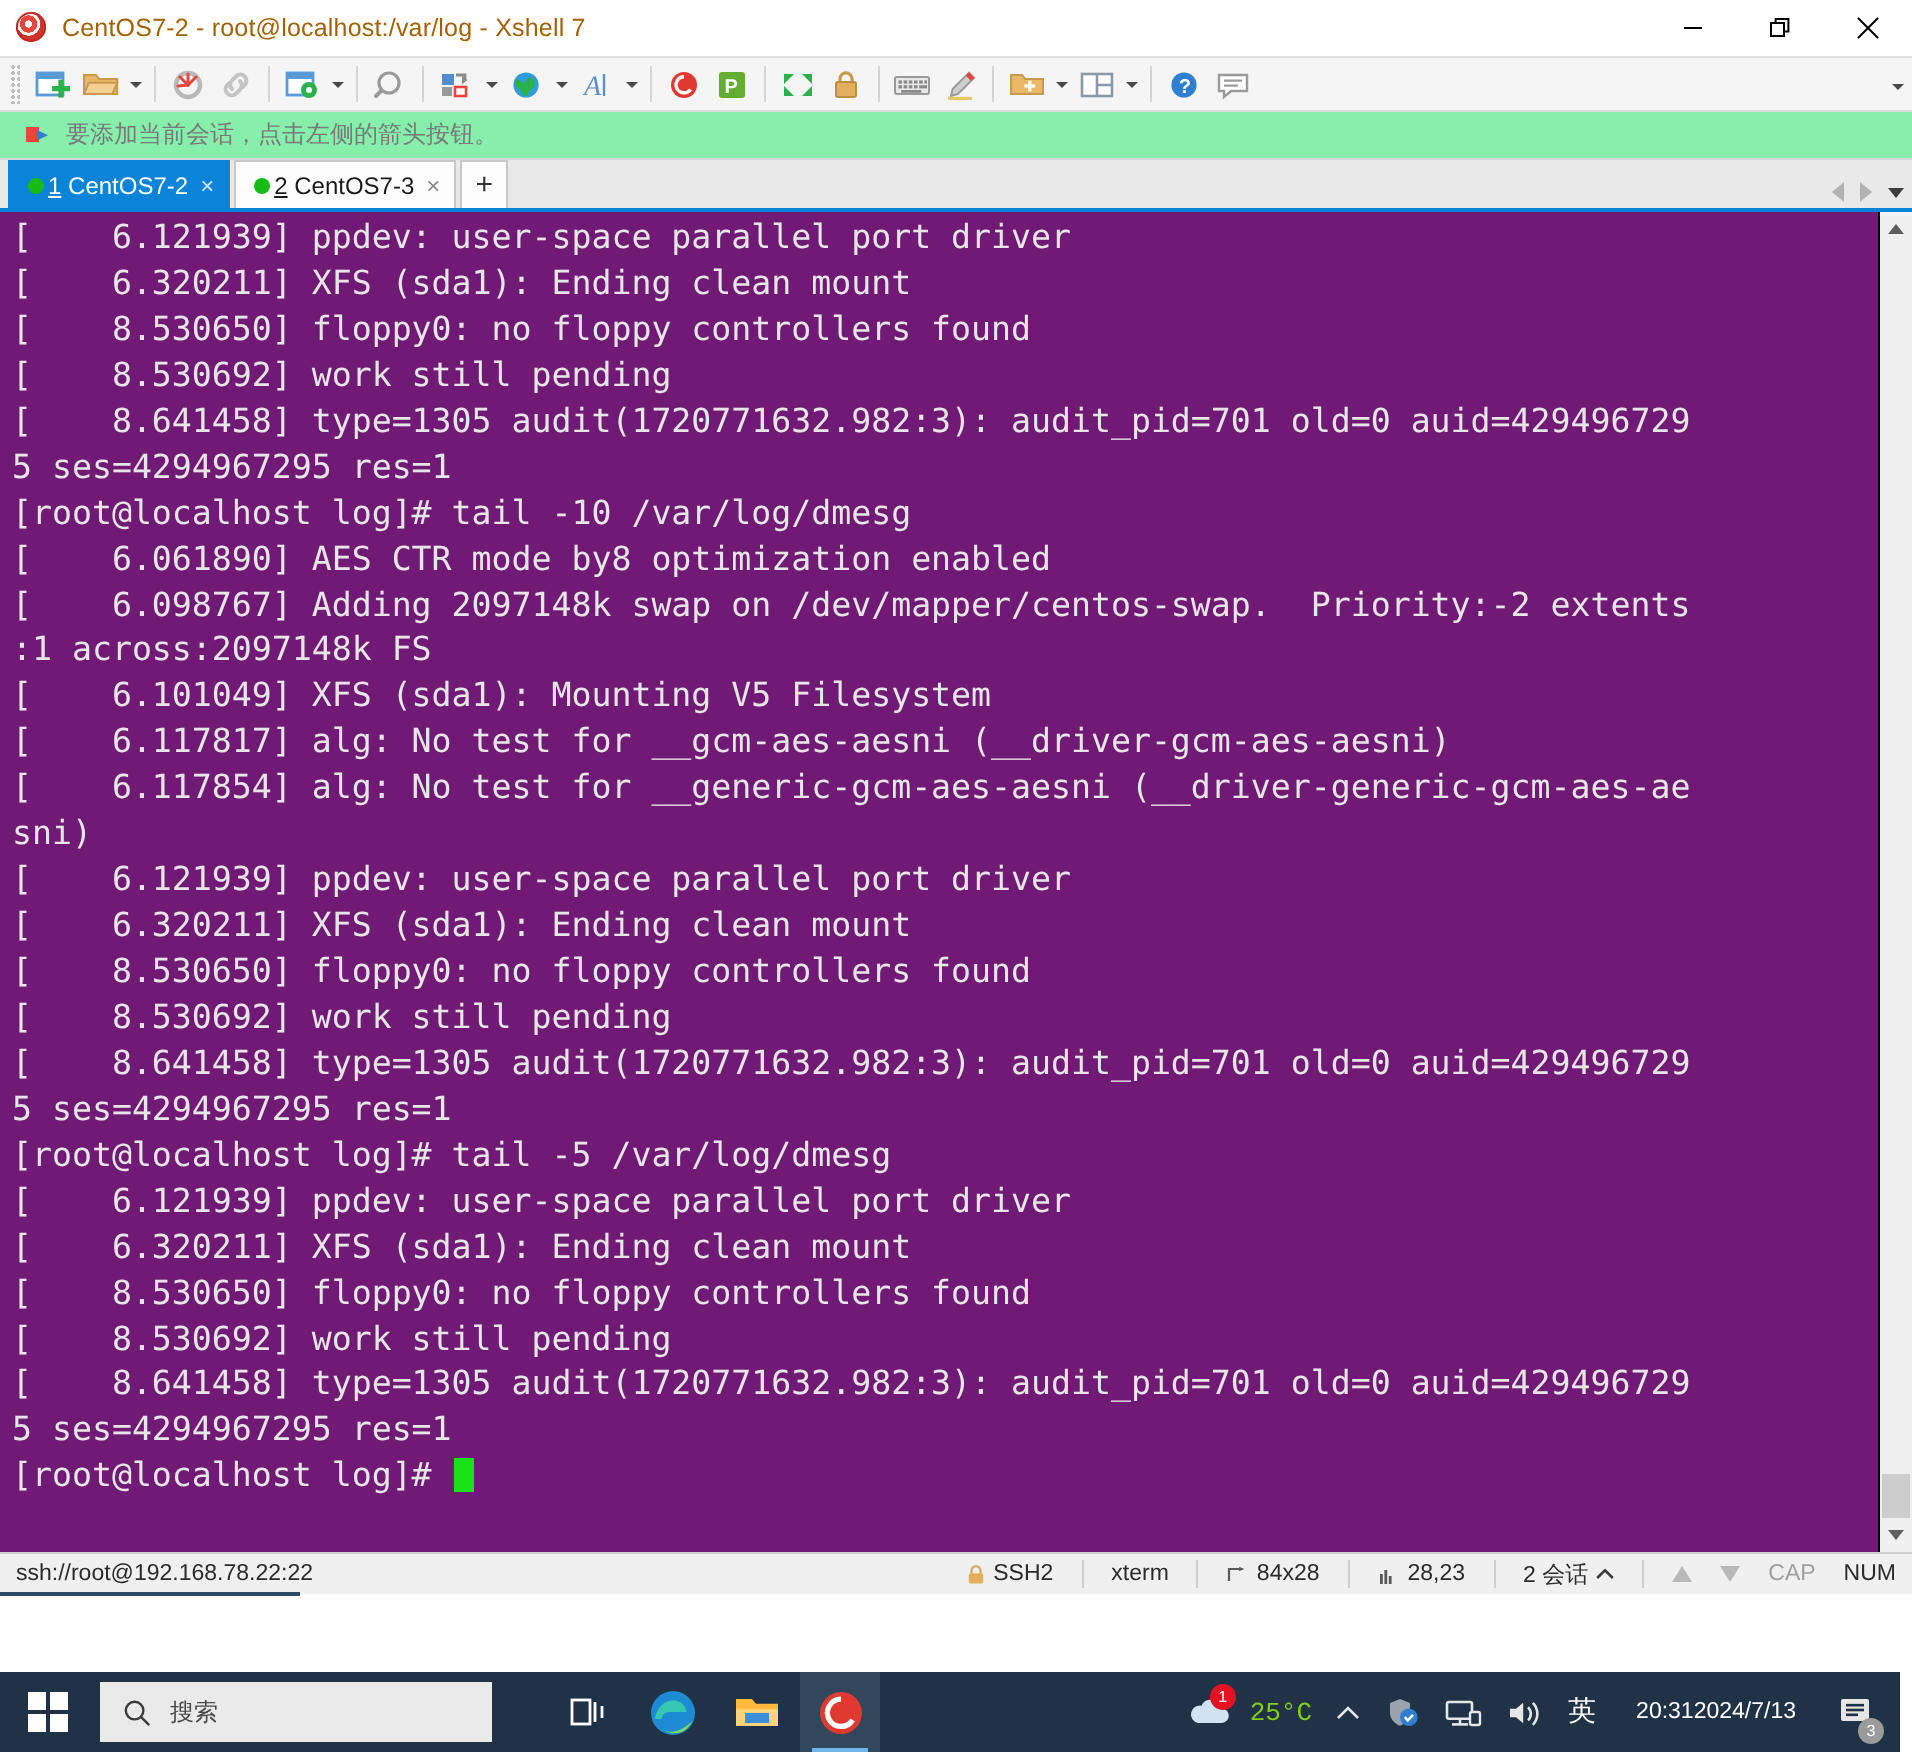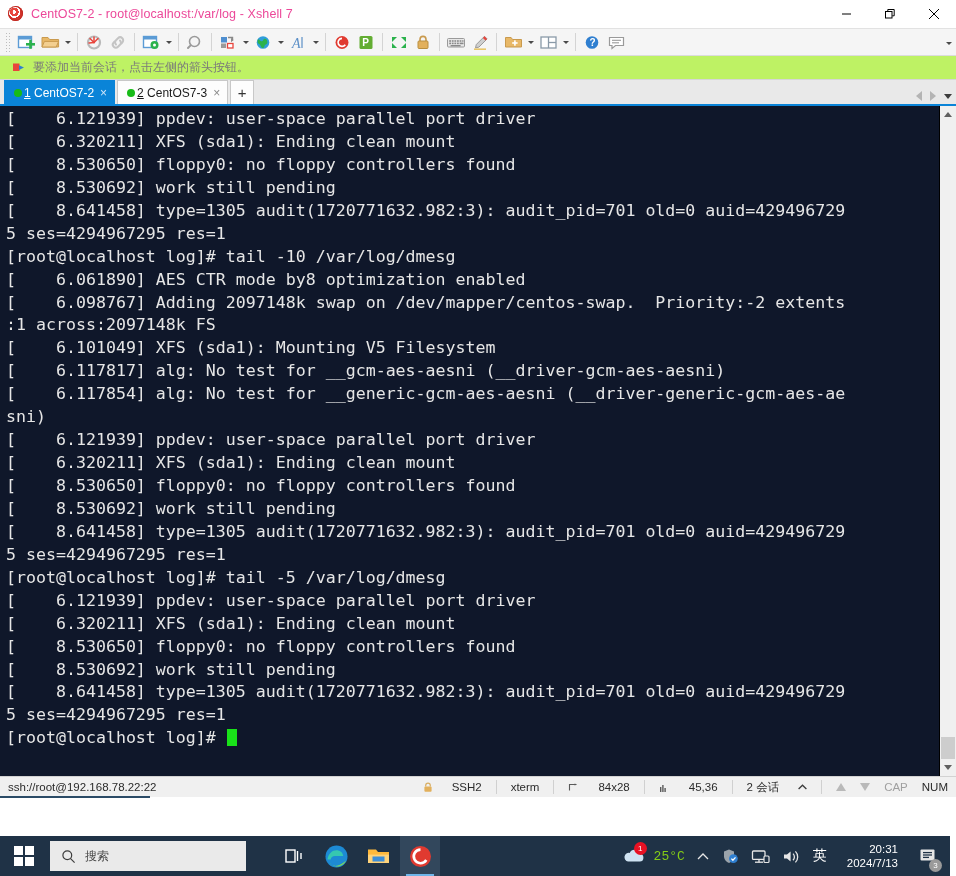--- a/index.html
+++ b/index.html
@@ -20,21 +20,21 @@
   .title-icon {
     width: 16px; height: 16px; margin-left: 8px; margin-right: 7px;
     position: relative; flex: none;
   }
   .spiral {
     width: 15px; height: 15px; border-radius: 50%;
     background: radial-gradient(circle at 42% 40%, #ffffff 0 14%, #e8453c 15% 34%, #ffffff 35% 46%, #d2342c 47% 100%);
     box-shadow: inset 0 0 0 1px #c12a22;
   }
   .title-text {
-    font-size: 12.5px; color: #ec4899; white-space: nowrap;
+    font-size: 12.5px; color: #a16207; white-space: nowrap;
     letter-spacing: .1px;
   }
   .wincontrols { margin-left: auto; display: flex; height: 28px; }
   .wc {
     width: 44px; height: 28px; display: flex; align-items: center; justify-content: center;
     cursor: default;
   }
   .wc svg { display: block; }
 
   
@@ -76,21 +76,21 @@
   }
   .addr-field {
     flex: 1; height: 21px; background: #f0f0f0;
     display: flex; align-items: center; gap: 6px; padding-left: 6px;
   }
   .addr-text { font-size: 11.5px; color: #6b6b6b; }
   .addr-caret { margin-left: auto; margin-right: 6px; }
 
   
   .hintbar {
-    height: 24px; background: #bef264; border-bottom: 1px solid #d6d6d6;
+    height: 24px; background: #86efac; border-bottom: 1px solid #d6d6d6;
     display: flex; align-items: center; padding-left: 12px; gap: 7px;
   }
   .hint-text { font-size: 12px; color: #7a7a7a; }
 
   
   .tabbar {
     height: 26px; background: #e9e9e9; display: flex; align-items: flex-end;
     position: relative; padding-left: 4px;
     border-bottom: 2px solid #0a84d8;
   }
@@ -112,21 +112,21 @@
     font-size: 15px; color: #333; line-height: 1;
   }
   .tab-nav { position: absolute; right: 4px; bottom: 3px; display: flex; align-items: center; gap: 8px; }
   .tri-l { width: 0; height: 0; border-top: 5px solid transparent; border-bottom: 5px solid transparent; border-right: 6px solid #b4b4b4; }
   .tri-r { width: 0; height: 0; border-top: 5px solid transparent; border-bottom: 5px solid transparent; border-left: 6px solid #b4b4b4; }
   .tri-d { width: 0; height: 0; border-left: 4.5px solid transparent; border-right: 4.5px solid transparent; border-top: 5px solid #3c3c3c; }
 
   
   .term-wrap { position: relative; height: 670px; background: #000; display: flex; }
   .terminal {
-    flex: 1; background: #0f172a; color: #e6e6e6;
+    flex: 1; background: #701a75; color: #e6e6e6;
     font-family: "DejaVu Sans Mono", "Liberation Mono", monospace;
     font-size: 16.6px; line-height: 22.95px;
     padding: 2px 0 0 6px;
     white-space: pre; overflow: hidden; letter-spacing: 0px;
   }
   .term-line { height: 22.95px; }
   .cursor {
     display: inline-block; width: 10px; height: 17px; background: #19e219;
     vertical-align: -3px; margin-left: 1px;
   }
@@ -142,21 +142,21 @@
   .sb-thumb { position: absolute; left: 1px; right: 1px; bottom: 0px; height: 22px; background: #cdcdcd; }
 
   
   .statusbar {
     height: 21px; background: #f0f0f0; border-top: 1px solid #d2d2d2;
     display: flex; align-items: center; font-size: 11.5px; color: #2b2b2b;
     position: relative;
   }
   .sb-left { padding-left: 8px; display: flex; align-items: center; }
   .sb-left-underline { position: absolute; left: 0; bottom: -1px; width: 150px; height: 2px; background: #2b4b66; }
-  .sb-cell { display: flex; align-items: center; gap: 19px; white-space: nowrap; }
+  .sb-cell { display: flex; align-items: center; gap: 4px; white-space: nowrap; }
   .sb-sep { width: 1px; height: 14px; background: #d0d0d0; }
   .sb-right { margin-left: auto; display: flex; align-items: center; gap: 14px; padding-right: 8px; }
   .sb-gray { color: #a0a0a0; }
   .arr-up { width: 0; height: 0; border-left: 5px solid transparent; border-right: 5px solid transparent; border-bottom: 8px solid #b9b9b9; }
   .arr-dn { width: 0; height: 0; border-left: 5px solid transparent; border-right: 5px solid transparent; border-top: 8px solid #b9b9b9; }
 
   
   .taskbar {
     position: absolute; left: 0; bottom: 0; width: 950px; height: 40px;
     background: #1f3246; display: flex; align-items: center;
@@ -170,21 +170,21 @@
   }
   .search-text { font-size: 12px; color: #4a4a4a; }
   .tb-icons { display: flex; align-items: center; gap: 2px; margin-left: 28px; }
   .tb-icon { width: 40px; height: 40px; display: flex; align-items: center; justify-content: center; position: relative; }
   .tb-icon.active { background: #32475c; }
   .tb-icon.active::after { content: ""; position: absolute; bottom: 0; left: 6px; right: 6px; height: 2px; background: #6fb6ea; }
   .tray { margin-left: auto; display: flex; align-items: center; gap: 0px; padding-right: 6px; height: 40px; }
   .tray-item { display: flex; align-items: center; height: 40px; padding: 0 6px; position: relative; }
   .weather-text { font-size: 13px; color: #84cc16; margin-left: 6px; font-family: Liberation Mono, monospace; }
   .ime { font-size: 14px; color: #fff; }
-  .clock { display: flex; flex-direction: column; align-items: flex-end; line-height: 1.25; color: #fff; font-size: 11.5px; padding: 0 8px; justify-content: flex-end; }
+  .clock { display: flex; flex-direction: row; align-items: flex-end; line-height: 1.25; color: #fff; font-size: 11.5px; padding: 0 8px; justify-content: flex-end; }
   .badge {
     position: absolute; border-radius: 50%; background: #e81123; color: #fff;
     font-size: 8px; width: 13px; height: 13px; display: flex; align-items: center; justify-content: center;
   }
   .badge.gray { background: #9a9a9a; }
 </style>
 </head>
 <body>
 
 <div id="app">
@@ -494,21 +494,21 @@
       </span>
       <span class="sb-sep"></span>
       <span class="sb-cell">
         <svg width="11" height="11" viewBox="0 0 11 11">
           <g fill="#5a5a5a">
               <rect x="1" y="5" width="1.4" height="5"></rect>
               <rect x="3.2" y="3" width="1.4" height="7"></rect>
               <rect x="5.4" y="6" width="1.4" height="4"></rect>
             </g>
         </svg>
-        <span>45,36</span>
+        <span>28,23</span>
       </span>
       <span class="sb-sep"></span>
       <span class="sb-cell">
         <span>2 会话</span>
         <svg width="9" height="7" viewBox="0 0 9 7">
           <path d="M0.6 5L4.5 1.2 8.4 5" fill="none" stroke="#3c3c3c" stroke-width="1.3"></path>
         </svg>
       </span>
       <span class="sb-sep"></span>
       <span class="arr-up"></span>

